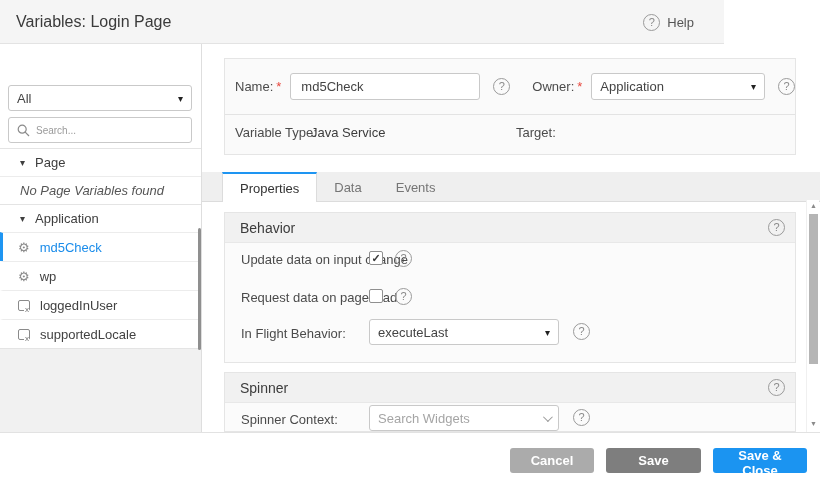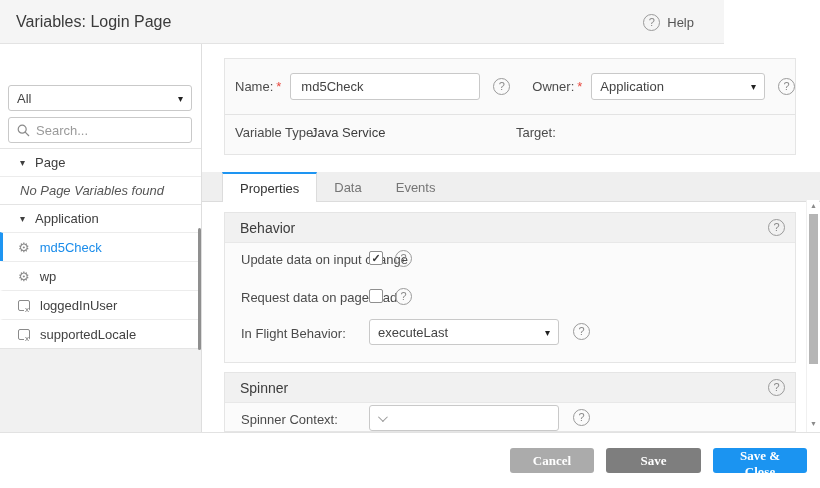--- a/index.html
+++ b/index.html
@@ -17,21 +17,21 @@
   .qicon i { font-style:normal; }
 
   
   .sidebar { position:absolute; left:0; top:44px; width:202px; height:388px; background:#fff; border-right:1px solid #dedede; }
   .btn-new { position:absolute; left:8px; top:8px; width:184px; height:25px; background:#1e95f2; color:#fff; border:none; border-radius:3px; font-family:inherit; font-size:13px; font-weight:700; cursor:pointer; }
   .selectbox { display:flex; align-items:center; background:#fff; border:1px solid #c9c9c9; border-radius:3px; padding:0 8px; font-size:13px; color:#444; cursor:pointer; }
   .selectbox .val { flex:1 1 auto; white-space:nowrap; overflow:hidden; }
   .selectbox .caret { flex:0 0 auto; font-size:10px; color:#222; font-style:normal; }
   .filter-select { position:absolute; left:8px; top:41px; width:184px; height:26px; }
   .searchbox { position:absolute; left:8px; top:73px; width:184px; height:26px; border:1px solid #c9c9c9; border-radius:3px; display:flex; align-items:center; padding:0 8px; gap:6px; background:#fff; }
-  .searchbox input { border:none; outline:none; flex:1; font-family:inherit; font-size:13px; color:#444; background:transparent; width:100%; }
+  .searchbox input { border:none; outline:none; flex:1; font-family:inherit; font-size:10px; color:#444; background:transparent; width:100%; }
   .searchbox input::placeholder { color:#9a9a9a; }
 
   .tree { position:absolute; left:0; top:104px; width:201px; bottom:0; }
   .grouprow { height:28px; display:flex; align-items:center; gap:10px; padding-left:20px; border-top:1px solid #e4e4e4; cursor:pointer; background:#fff; }
   .grouprow .tcaret { font-size:10px; color:#3f3f3f; font-style:normal; }
   .grouprow .glabel { font-size:13px; color:#3d3d3d; }
   .emptyrow { height:28px; display:flex; align-items:center; padding-left:20px; border-top:1px solid #ececec; font-size:13px; font-style:italic; color:#565656; background:#fff; }
   .sitem { height:29px; display:flex; align-items:center; gap:10px; padding-left:15px; border-top:1px solid #ececec; border-left:3px solid transparent; cursor:pointer; background:#fff; }
   .sitem.selected { border-left-color:#1e95f2; }
   .sitem .slabel { font-size:13px; color:#424242; }
@@ -81,21 +81,21 @@
 
   
   .vscroll { position:absolute; right:1px; top:156px; width:13px; bottom:0; background:#fff; border-left:1px solid #f0f0f0; }
   .vscroll .arr { position:absolute; left:0; width:13px; height:12px; font-size:7px; color:#8a8a8a; text-align:center; line-height:12px; cursor:pointer; }
   .vscroll .arr.up { top:0; }
   .vscroll .arr.down { bottom:2px; }
   .vscroll .thumb { position:absolute; left:2px; top:14px; width:9px; height:150px; background:#b5b5b5; cursor:grab; }
 
   
   .footer { position:absolute; left:0; bottom:0; width:820px; height:56px; background:#fff; border-top:1px solid #e2e2e2; display:flex; align-items:center; justify-content:flex-end; gap:12px; padding-right:13px; }
-  .fbtn { height:25px; border:none; border-radius:3px; font-family:Liberation Serif, serif; font-size:13px; font-weight:700; color:#fff; cursor:pointer; padding:0 14px; }
+  .fbtn { height:25px; border:none; border-radius:3px; font-family:Liberation Sans, sans-serif; font-size:13px; font-weight:700; color:#fff; cursor:pointer; padding:0 14px; }
   .fbtn.cancel { background:#ababab; width:84px; }
   .fbtn.save { background:#7e7e7e; width:95px; }
   .fbtn.saveclose { background:#1b94f1; width:94px; }
 </style>
 </head>
 <body>
 
 <div class="app">
 
   <div class="topbar">
@@ -226,20 +226,21 @@
 
     <div class="section sec-spinner">
       <div class="sec-head">
         <span class="sec-title">Spinner</span>
         <span class="qicon sec-help">
             <i>?</i>
           </span>
       </div>
       <span class="prow-label" style="top:39px;">Spinner Context:</span>
       <div class="selectbox ctl-select search-select" style="top:32px;">
+        <span class="val">Search Widgets</span>
         <span class="chev"></span>
       </div>
       <span class="qicon row-help" style="top:36px; left:348px;">
           <i>?</i>
         </span>
     </div>
 
     <div class="vscroll">
       <div class="arr up">▲</div>
       <div class="thumb"></div>

